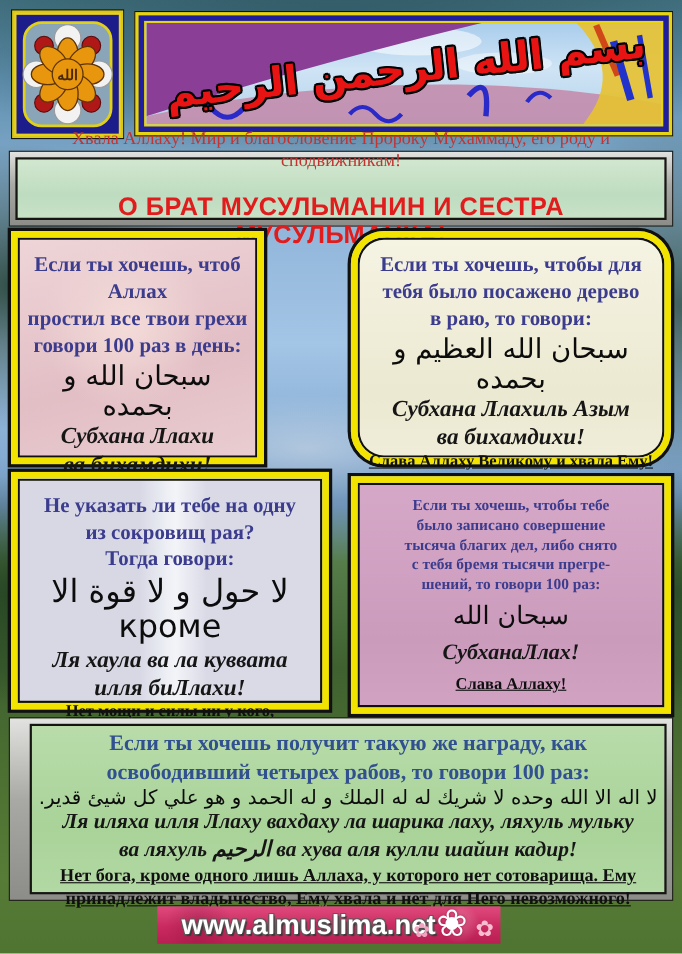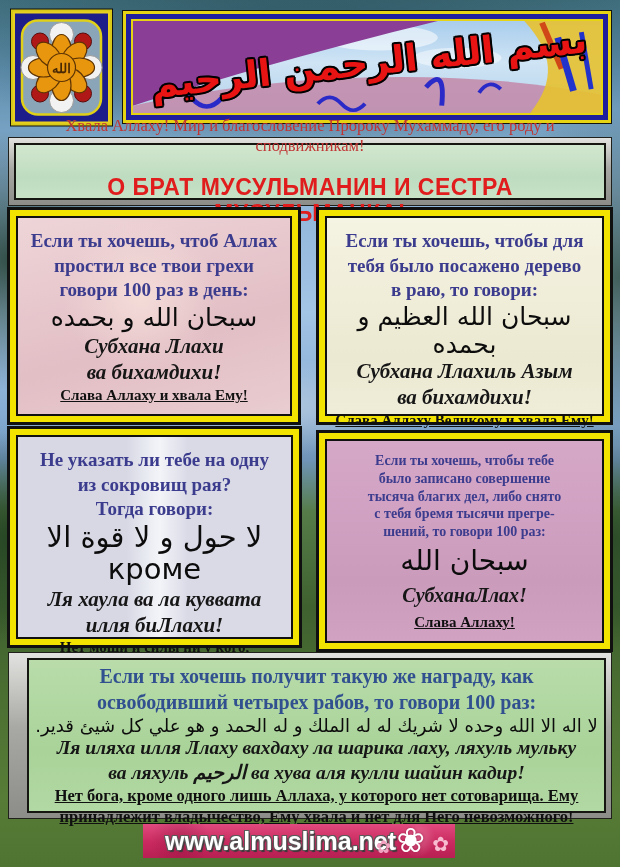--- a/index.html
+++ b/index.html
@@ -36,35 +36,35 @@
     display:flex;flex-direction:column;align-items:center;justify-content:center;text-align:center;}
   .intro-banner{left:8px;top:137px;width:604px;height:69px;}
   .intro-banner .metal-inner{background:linear-gradient(180deg,#d2e7cf,#bedcc0 60%,#c8e2c6);gap:18px;align-items:flex-end;}
   .intro-line1{font:16.5px/1.2 "Liberation Serif",serif;color:#c03434;}
   .intro-line2{font:bold 23px/1.15 "Liberation Sans",sans-serif;color:#e01c1c;letter-spacing:.5px;}
   
   .card{position:absolute;box-sizing:border-box;border:6px solid #f2e300;
     box-shadow:0 0 0 3px #101010, inset 0 0 0 2px #101010;
     display:flex;flex-direction:column;align-items:center;justify-content:space-between;
     padding:13px 8px 11px;text-align:center;}
-  .card--pink{left:10px;top:210px;width:288px;height:212px;
+  .card--pink{left:10px;top:210px;width:230px;height:212px;
     background:radial-gradient(circle 110px at 45% 40%, #f4dcd8, rgba(244,220,216,0) 70%),
                linear-gradient(165deg,#eed5d8,#e2bec5 60%,#e9cdd0);}
   .card--cream{left:319px;top:210px;width:291px;height:212px;
-    background:linear-gradient(180deg,#f5f3e2,#ece9d2 70%,#efecd8);}
+    background:linear-gradient(180deg,#f5f3e2,#ece9d2 70%,#efecd8);border-radius:30px;}
   .card--lavender{left:10px;top:429px;width:289px;height:216px;
     background:linear-gradient(90deg,#d7d8e4 40%,#edeff5 49%,#f3f4f8 52%,#d9dae6 62%);align-items:center;}
   .card--mauve{left:319px;top:433px;width:291px;height:216px;
     background:linear-gradient(180deg,#d6a8c8,#cb9bbc 70%,#d2a2c2);}
   .pre{white-space:pre-line;}
   .card-intro{font:bold 19px/1.3 "Liberation Serif",serif;color:#3c3c8e;}
   .card--mauve .card-intro{font-size:14px;line-height:1.27;}
   .card-arabic{font-family:"DejaVu Sans",sans-serif;color:#0c0c0c;direction:rtl;font-size:25px;line-height:1.1;}
   .card--lavender .card-arabic{font-size:29px;}
-  .card--mauve .card-arabic{font-size:28px;text-align:right;}
+  .card--mauve .card-arabic{font-size:23px;text-align:right;}
   .card-translit{font:bold italic 21px/1.25 "Liberation Serif",serif;color:#161616;}
   .card--mauve .card-translit{font-size:20px;}
   .card-translation{font:bold 15px/1.25 "Liberation Serif",serif;color:#101010;text-decoration:underline;}
   
   .bottom-box{left:8px;top:652px;width:604px;height:167px;padding-left:18px;}
   .bottom-box .metal-inner{background:linear-gradient(180deg,#b9dcaa,#a9d399 60%,#b2d8a3);
     justify-content:space-around;padding:4px 6px;}
   .bb-intro{font:bold 20px/1.28 "Liberation Serif",serif;color:#31508f;}
   .bb-arabic{font-family:"DejaVu Sans",sans-serif;font-size:18px;color:#0c0c0c;direction:rtl;}
   .bb-translit{font:bold italic 19.5px/1.25 "Liberation Serif",serif;color:#161616;}

